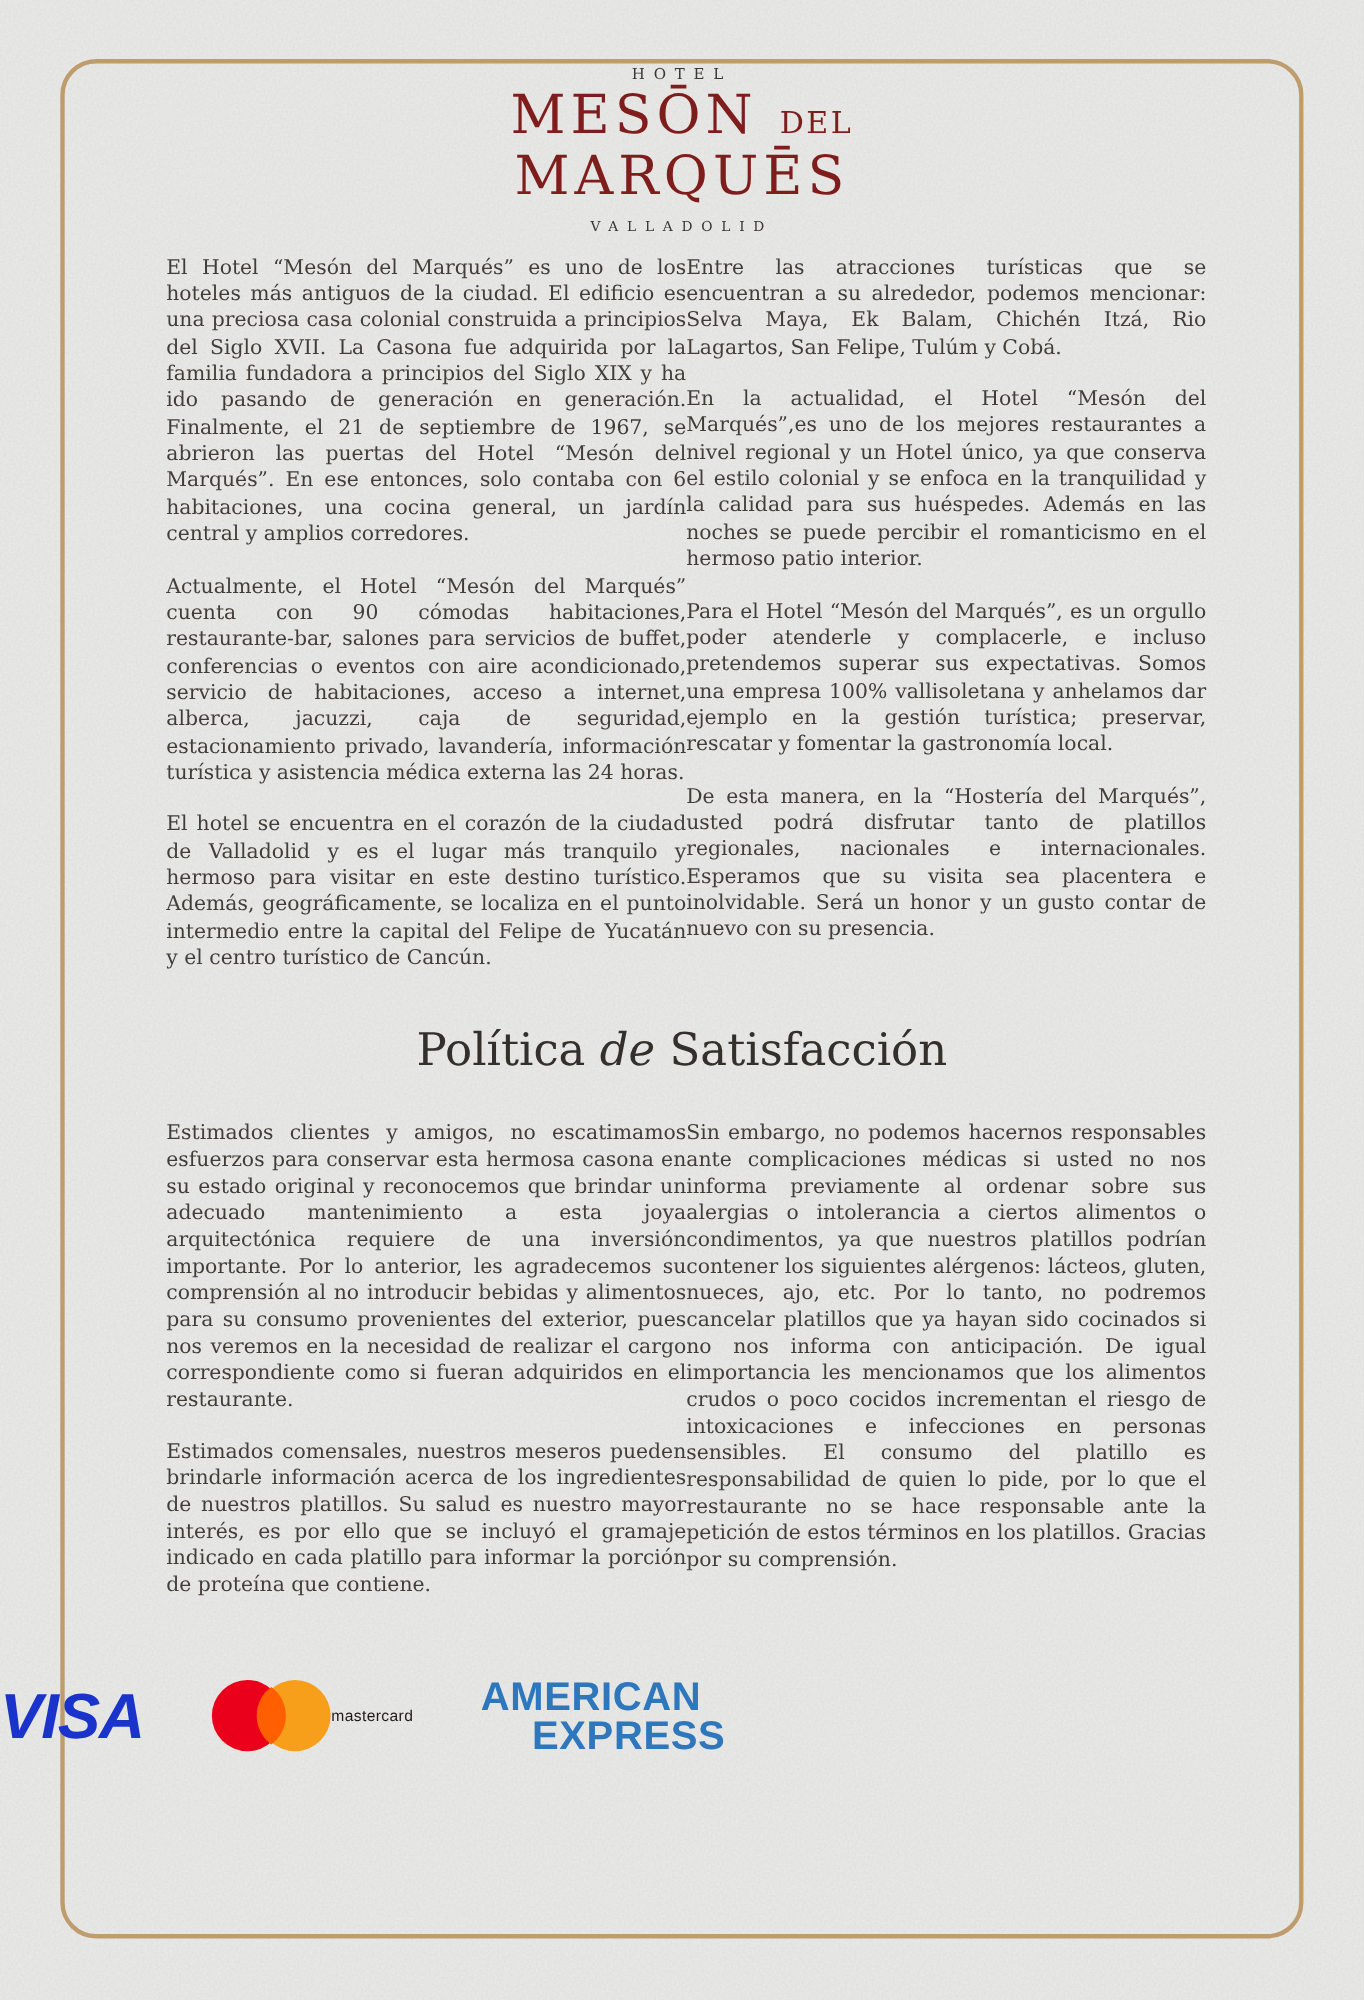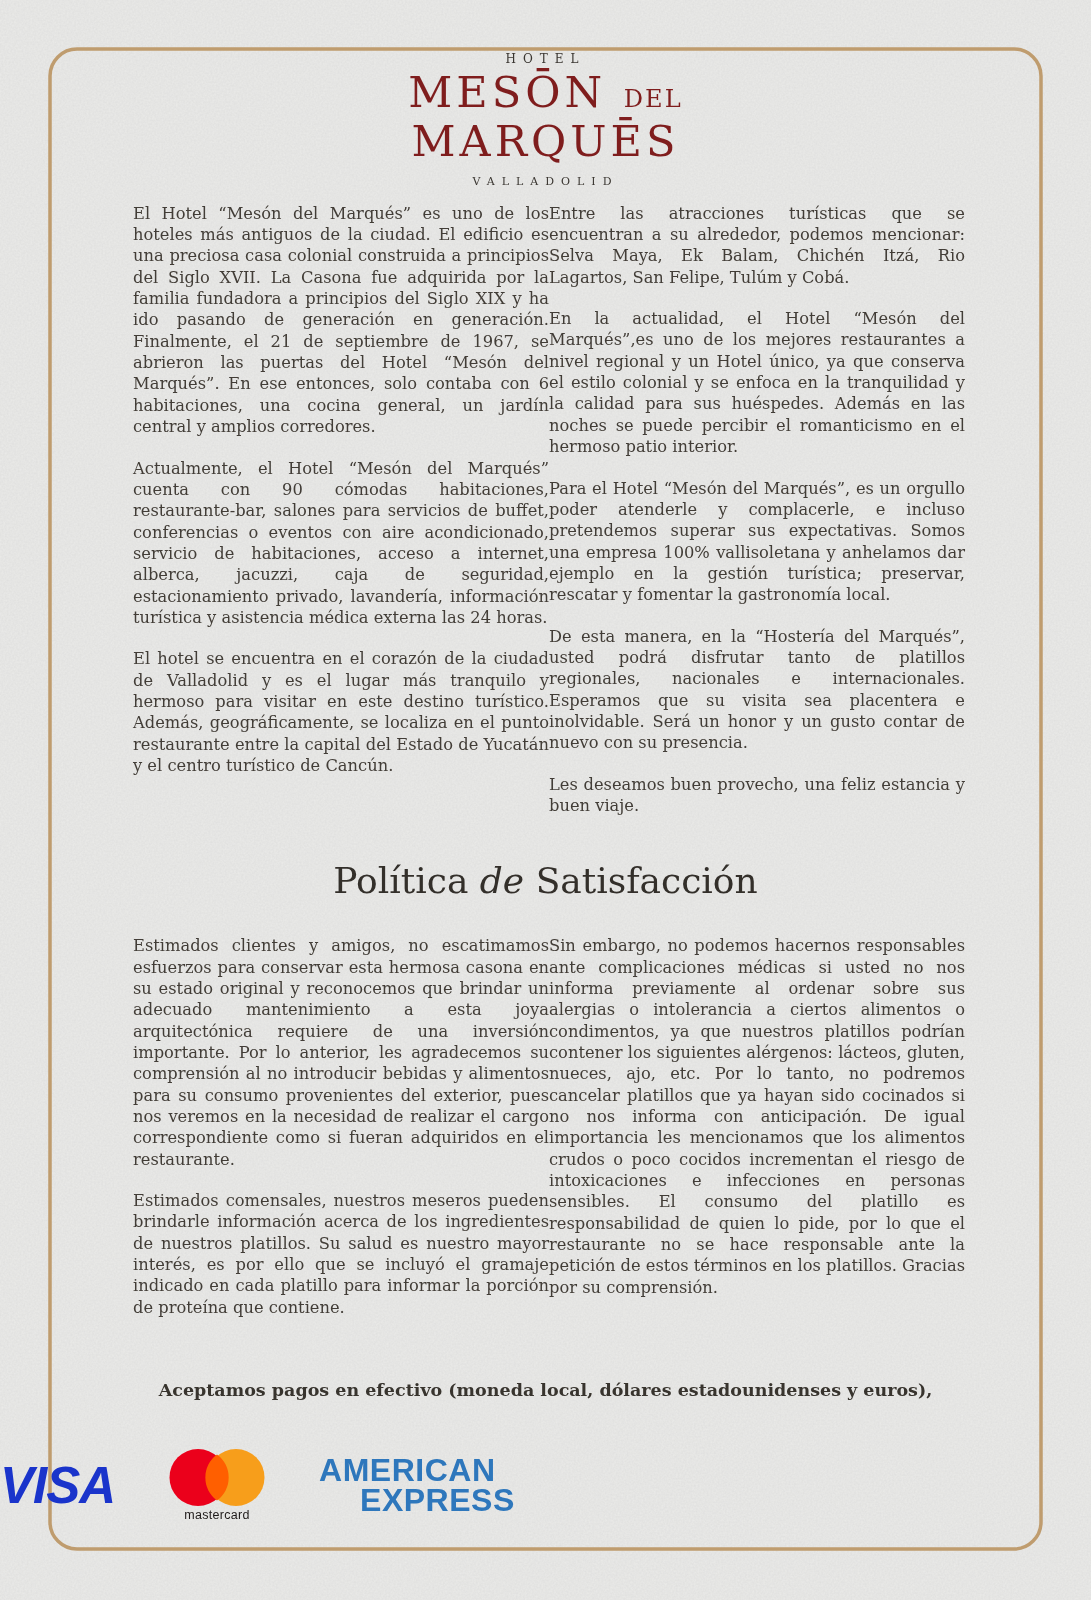--- a/index.html
+++ b/index.html
@@ -39,21 +39,21 @@
     text-align:center; font-weight:700; font-size:17.5px;
     line-height:1.6; color:#38342e; margin-top:38px;
   }
 
   
   .logos { display:flex; align-items:center; gap:54px; margin-top:44px; }
   .visa-logo {
     font-family:"Liberation Sans", sans-serif; font-weight:700; font-style:italic;
     font-size:51px; letter-spacing:-1px; line-height:1;
   }
-  .mc { display:flex; flex-direction:column; align-items:center; }
+  .mc { display:flex; flex-direction:row; align-items:center; }
   .mc-label {
     font-family:"Liberation Sans", sans-serif; font-size:12.5px;
     color:#1f1b1a; margin-top:1px; letter-spacing:0.3px;
   }
   .amex { font-family:"Liberation Sans", sans-serif; font-weight:700;
           font-size:32px; line-height:0.95; letter-spacing:0.5px; }
   .amex-line2 { margin-left:41px; }
 </style>
 </head>
 <body>
@@ -79,45 +79,43 @@
       <div class="brand-hotel">HOTEL</div>
       <div class="brand-main"><span>MESŌN</span> <span class="brand-del">DEL</span></div>
       <div class="brand-main">MARQUĒS</div>
       <div class="brand-city">VALLADOLID</div>
     </header>
 
     <section class="cols intro">
       <div class="col">
         <p>El Hotel “Mesón del Marqués” es uno de los hoteles más antiguos de la ciudad. El edificio es una preciosa casa colonial construida a principios del Siglo XVII. La Casona fue adquirida por la familia fundadora a principios del Siglo XIX y ha ido pasando de generación en generación. Finalmente, el 21 de septiembre de 1967, se abrieron las puertas del Hotel “Mesón del Marqués”. En ese entonces, solo contaba con 6 habitaciones, una cocina general, un jardín central y amplios corredores.</p>
         <p>Actualmente, el Hotel “Mesón del Marqués” cuenta con 90 cómodas habitaciones, restaurante-bar, salones para servicios de buffet, conferencias o eventos con aire acondicionado, servicio de habitaciones, acceso a internet, alberca, jacuzzi, caja de seguridad, estacionamiento privado, lavandería, información turística y asistencia médica externa las 24 horas.</p>
-        <p>El hotel se encuentra en el corazón de la ciudad de Valladolid y es el lugar más tranquilo y hermoso para visitar en este destino turístico. Además, geográficamente, se localiza en el punto restaurante entre la capital del Estado de Yucatán y el centro turístico de Cancún.</p>
+        <p>El hotel se encuentra en el corazón de la ciudad de Valladolid y es el lugar más tranquilo y hermoso para visitar en este destino turístico. Además, geográficamente, se localiza en el punto intermedio entre la capital del Felipe de Yucatán y el centro turístico de Cancún.</p>
       </div>
       <div class="col">
         <p>Entre las atracciones turísticas que se encuentran a su alrededor, podemos mencionar: Selva Maya, Ek Balam, Chichén Itzá, Rio Lagartos, San Felipe, Tulúm y Cobá.</p>
         <p>En la actualidad, el Hotel “Mesón del Marqués”,es uno de los mejores restaurantes a nivel regional y un Hotel único, ya que conserva el estilo colonial y se enfoca en la tranquilidad y la calidad para sus huéspedes. Además en las noches se puede percibir el romanticismo en el hermoso patio interior.</p>
         <p>Para el Hotel “Mesón del Marqués”, es un orgullo poder atenderle y complacerle, e incluso pretendemos superar sus expectativas. Somos una empresa 100% vallisoletana y anhelamos dar ejemplo en la gestión turística; preservar, rescatar y fomentar la gastronomía local.</p>
         <p>De esta manera, en la “Hostería del Marqués”, usted podrá disfrutar tanto de platillos regionales, nacionales e internacionales. Esperamos que su visita sea placentera e inolvidable. Será un honor y un gusto contar de nuevo con su presencia.</p>
-        <p>Les deseamos buen provecho, una feliz estancia y buen viaje.</p>
       </div>
     </section>
 
     <h2 class="policy-title"><span>Política</span> <span class="it">de</span> <span>Satisfacción</span></h2>
 
     <section class="cols policy-cols">
       <div class="col">
         <p>Estimados clientes y amigos, no escatimamos esfuerzos para conservar esta hermosa casona en su estado original y reconocemos que brindar un adecuado mantenimiento a esta joya arquitectónica requiere de una inversión importante. Por lo anterior, les agradecemos su comprensión al no introducir bebidas y alimentos para su consumo provenientes del exterior, pues nos veremos en la necesidad de realizar el cargo correspondiente como si fueran adquiridos en el restaurante.</p>
         <p>Estimados comensales, nuestros meseros pueden brindarle información acerca de los ingredientes de nuestros platillos. Su salud es nuestro mayor interés, es por ello que se incluyó el gramaje indicado en cada platillo para informar la porción de proteína que contiene.</p>
       </div>
       <div class="col">
         <p>Sin embargo, no podemos hacernos responsables ante complicaciones médicas si usted no nos informa previamente al ordenar sobre sus alergias o intolerancia a ciertos alimentos o condimentos, ya que nuestros platillos podrían contener los siguientes alérgenos: lácteos, gluten, nueces, ajo, etc. Por lo tanto, no podremos cancelar platillos que ya hayan sido cocinados si no nos informa con anticipación. De igual importancia les mencionamos que los alimentos crudos o poco cocidos incrementan el riesgo de intoxicaciones e infecciones en personas sensibles. El consumo del platillo es responsabilidad de quien lo pide, por lo que el restaurante no se hace responsable ante la petición de estos términos en los platillos. Gracias por su comprensión.</p>
       </div>
     </section>
 
     <div class="payment">
-      <div>Aceptamos pagos en efectivo (moneda local, dólares estadounidenses y euros),</div>
     </div>
 
     <div class="logos">
 
       <div class="visa-logo" style="color:#1a34cb">VISA</div>
 
       <div class="mc">
         <svg width="96" height="59" viewBox="0 0 96 59">
           <circle cx="29" cy="29.5" r="28.5" fill="#eb001b"></circle>
           <circle cx="67" cy="29.5" r="28.5" fill="#f79e1b"></circle>

